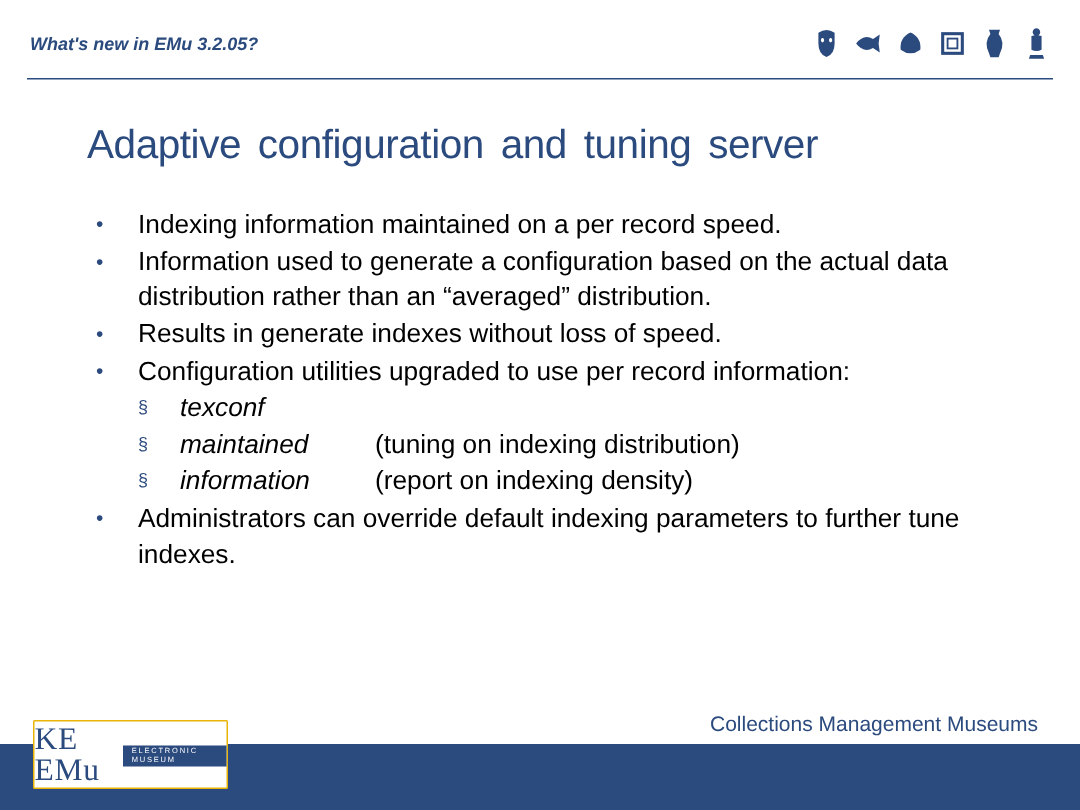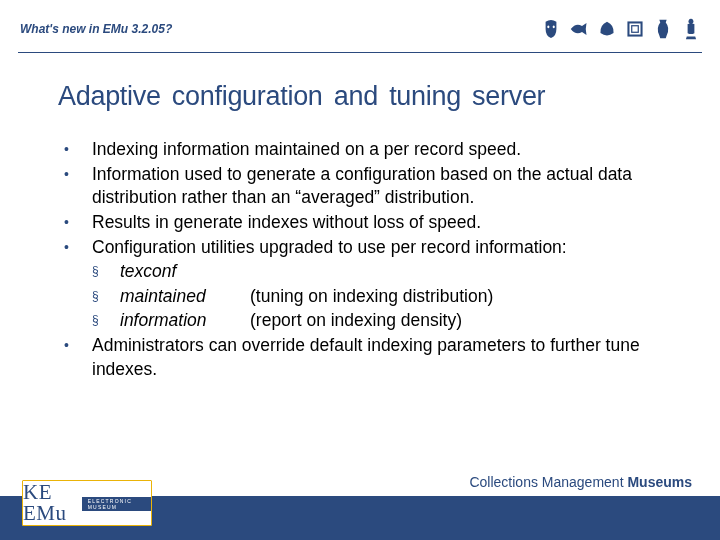--- a/index.html
+++ b/index.html
@@ -98,21 +98,21 @@
     right: 0;
     height: 72px;
   }
   .footer-tag {
     position: absolute;
     right: 28px;
     top: 6px;
     font-size: 14px;
     color: #2b4a7e;
   }
-  .footer-tag .bold { font-weight: bold; }
+  .footer-tag .bold { font-weight: normal; }
   .footer-bar {
     position: absolute;
     bottom: 0;
     left: 0;
     right: 0;
     height: 44px;
     background: #2b4a7e;
   }
   .logo {
     position: absolute;

